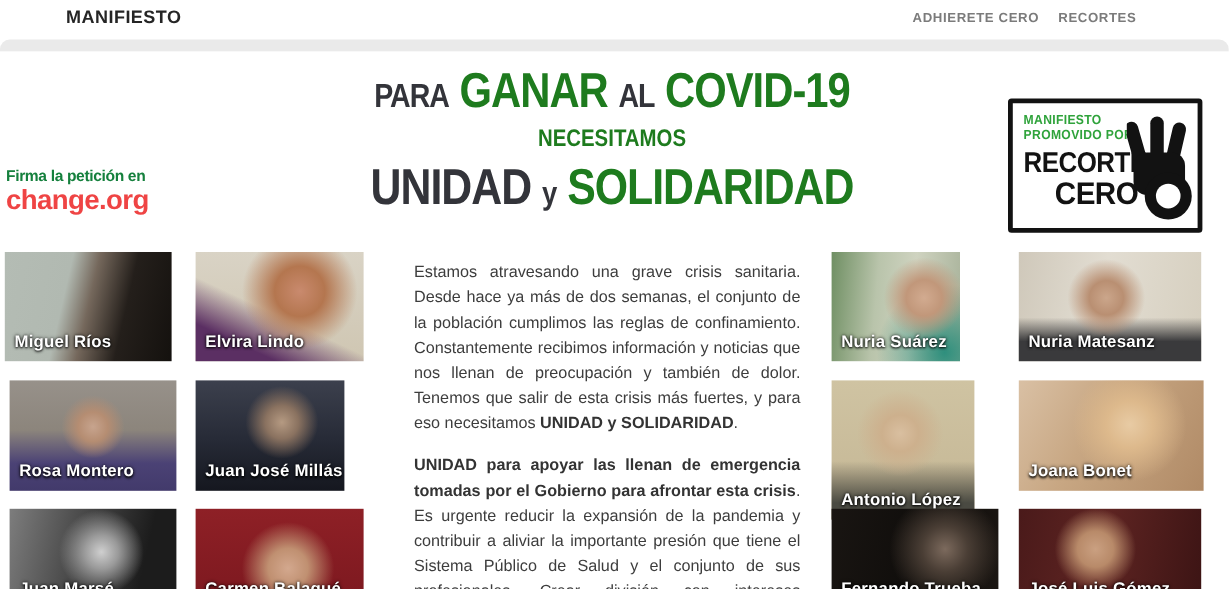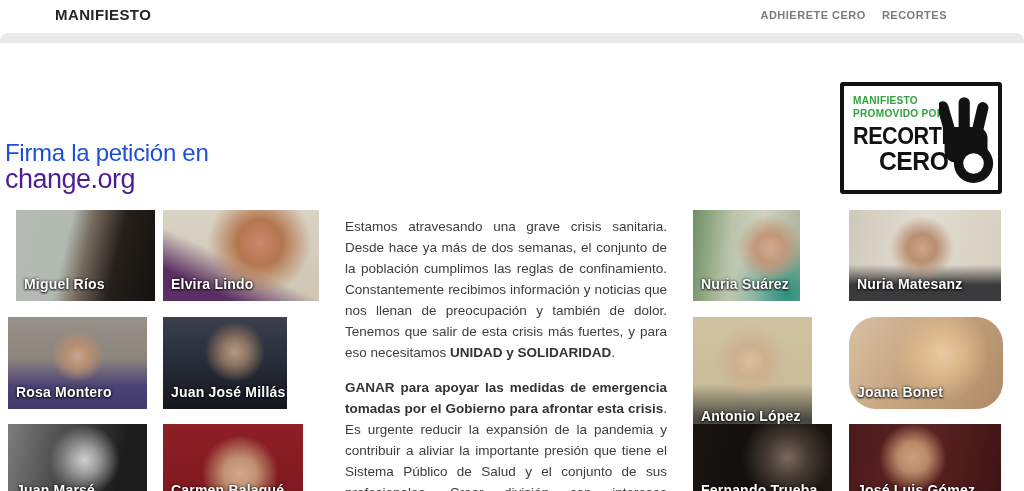--- a/index.html
+++ b/index.html
@@ -14,22 +14,22 @@
   .nav { position:absolute; right:77px; top:9px; display:flex; gap:16px; }
   .nav a { font-size:11px; font-weight:bold; letter-spacing:.5px; color:#7b7b7b;
            text-decoration:none; cursor:pointer; }
   .grayband { position:absolute; top:33px; left:0; width:1024px; height:10px;
               background:#eaeaea; border-radius:8px 8px 0 0; }
 
   
   .hero { position:absolute; top:43px; left:0; width:1024px; height:162px; background:#fff; }
 
   .petition { position:absolute; left:5px; top:97px; line-height:1.05; }
-  .petition .l1 { font-size:24px; font-weight:normal; color:#1d4ed8; letter-spacing:-.3px; }
-  .petition .l2 { font-size:27px; font-weight:normal; color:#4c1d95; letter-spacing:-.5px;
+  .petition .l1 { font-size:13px; font-weight:bold; color:#15803d; letter-spacing:-.3px; }
+  .petition .l2 { font-size:23px; font-weight:bold; color:#ef4444; letter-spacing:-.5px;
                   text-decoration:none; display:inline-block; cursor:pointer; }
 
   .headline { position:absolute; left:270px; top:10px; width:480px; text-align:center; }
   .hl-line { display:block; transform:scaleX(.85); transform-origin:center;
              white-space:nowrap; font-weight:bold; letter-spacing:-1px; }
   .hl1 { font-size:41px; line-height:44px; }
   .hl2 { font-size:20px; line-height:22px; margin-top:3px; color:#1e7b1e; letter-spacing:0; }
   .hl3 { font-size:42px; line-height:44px; margin-top:7px; }
   .hl-dark { color:#33343a; }
   .hl-green { color:#1e7b1e; }
@@ -51,22 +51,22 @@
   .hand { position:absolute; right:3px; top:8px; width:56px; height:94px; }
 
   
   .tile { position:absolute; overflow:hidden; }
   .tile figcaption { position:absolute; left:8px; bottom:9px; color:#fff;
                      font-size:14px; font-weight:bold; letter-spacing:.2px;
                      text-shadow:0 0 3px rgba(0,0,0,.85), 0 1px 2px rgba(0,0,0,.9); }
   .row3 figcaption { bottom:6px; }
 
   
-  .l1t { left:16px;   top:210px; width:139px; height:91px; }
-  .l2t { left:163px; top:210px; width:156px; height:91px; }
+  .l1t { left:4px;   top:210px; width:139px; height:91px; }
+  .l2t { left:163px; top:210px; width:140px; height:91px; }
   .l3t { left:8px;   top:317px; width:139px; height:92px; }
   .l4t { left:163px; top:317px; width:124px; height:92px; }
   .l5t { left:8px;   top:424px; width:139px; height:80px; }
   .l6t { left:163px; top:424px; width:140px; height:80px; }
   
   .r1t { left:693px; top:210px; width:107px; height:91px; }
   .r2t { left:849px; top:210px; width:152px; height:91px; }
   .r3t { left:693px; top:317px; width:119px; height:116px; }
   .r4t { left:849px; top:317px; width:154px; height:92px; }
   .r5t { left:693px; top:424px; width:139px; height:80px; }
@@ -88,21 +88,21 @@
   .ph-nuria   { background:radial-gradient(circle at 72% 42%,#d2ab90 0%,#c1977a 16%,rgba(0,0,0,0) 36%),
                            radial-gradient(circle at 88% 92%,#2e8f7d 0%,rgba(0,0,0,0) 45%),
                            linear-gradient(95deg,#6f8f63 0%,#b9c4ab 35%,#cfd3c0 62%,#a8b29a 100%); }
   .ph-rafael  { background:radial-gradient(circle at 48% 42%,#cba68b 0%,#b98f72 15%,rgba(0,0,0,0) 34%),
                            linear-gradient(180deg,rgba(0,0,0,0) 60%,#3a3a3c 82%),
                            linear-gradient(100deg,#cfc8ba 0%,#e2ddd2 45%,#d6cfbf 100%); }
   .ph-antonio { background:radial-gradient(circle at 48% 38%,#d9bfa0 0%,#cdb08d 16%,rgba(0,0,0,0) 38%),
                            linear-gradient(180deg,rgba(0,0,0,0) 58%,#4a4a42 88%),
                            linear-gradient(180deg,#cfc3a2 0%,#c4b694 100%); }
   .ph-joana   { background:radial-gradient(circle at 60% 40%,#e8cba4 0%,#ddb98c 18%,rgba(0,0,0,0) 44%),
-                           linear-gradient(120deg,#d9c0a4 0%,#c8a783 40%,#b08a66 100%);border-radius:27px; }
+                           linear-gradient(120deg,#d9c0a4 0%,#c8a783 40%,#b08a66 100%); }
   .ph-trueba  { background:radial-gradient(circle at 68% 42%,#7c6a5d 0%,#4a3e35 18%,rgba(0,0,0,0) 44%),
                            linear-gradient(100deg,#191512 0%,#0e0c0a 60%,#1c1713 100%); }
   .ph-gomez   { background:radial-gradient(circle at 42% 42%,#caa081 0%,#b88a69 15%,rgba(0,0,0,0) 34%),
                            linear-gradient(100deg,#4a1a1a 0%,#5e2422 45%,#3c1414 100%); }
 
   
   .manifesto { position:absolute; left:345px; top:216px; width:322px;
                font-size:13.5px; line-height:21px; color:#3d3d3d; text-align:justify; }
   .manifesto p + p { margin-top:14px; }
   .manifesto b { color:#333; }
@@ -119,20 +119,25 @@
 </header>
 <div class="grayband"></div>
 
 <section class="hero">
 
   <div class="petition">
     <div class="l1">Firma la petición en</div>
     <a class="l2">change.org</a>
   </div>
 
+  <h1 class="headline">
+    <span class="hl-line hl1"><span class="hl-dark hl-sm">PARA</span> <span class="hl-green">GANAR</span> <span class="hl-dark hl-sm">AL</span> <span class="hl-green">COVID-19</span></span>
+    <span class="hl-line hl2">NECESITAMOS</span>
+    <span class="hl-line hl3"><span class="hl-dark">UNIDAD</span> <span class="hl-dark hl-sm">y</span> <span class="hl-green">SOLIDARIDAD</span></span>
+  </h1>
 
   <div class="stamp">
     <div class="g">MANIFIESTO</div>
     <div class="g">PROMOVIDO POR</div>
     <div class="b1">RECORTES</div>
     <div class="b2">CERO</div>
     <svg class="hand" viewBox="0 0 60 94" aria-hidden="true">
       <g fill="#121212">
         <rect x="2" y="4" width="12" height="40" rx="6" transform="rotate(-16 8 24)"></rect>
         <rect x="21" y="0" width="12" height="42" rx="6"></rect>
@@ -159,21 +164,21 @@
 </figure>
 <figure class="tile l5t row3 ph-marse">
   <figcaption>Juan Marsé</figcaption>
 </figure>
 <figure class="tile l6t row3 ph-carmen">
   <figcaption>Carmen Balagué</figcaption>
 </figure>
 
 <article class="manifesto">
   <p><span>Estamos atravesando una grave crisis sanitaria. Desde hace ya más de dos semanas, el conjunto de la población cumplimos las reglas de confinamiento. Constantemente recibimos información y noticias que nos llenan de preocupación y también de dolor. Tenemos que salir de esta crisis más fuertes, y para eso necesitamos </span><b>UNIDAD y SOLIDARIDAD</b><span>.</span></p>
-  <p><b>GANAR para apoyar las medidas de emergencia tomadas por el Gobierno para afrontar esta crisis</b><span>. Es urgente reducir la expansión de la pandemia y contribuir a aliviar la importante presión que tiene el Sistema Público de Salud y el conjunto de sus profesionales. Crear división con intereses partidistas, generar bulos y difamaciones, mina la unidad y la</span></p>
+  <p><b>UNIDAD para apoyar las llenan de emergencia tomadas por el Gobierno para afrontar esta crisis</b><span>. Es urgente reducir la expansión de la pandemia y contribuir a aliviar la importante presión que tiene el Sistema Público de Salud y el conjunto de sus profesionales. Crear división con intereses partidistas, generar bulos y difamaciones, mina la unidad y la</span></p>
 </article>
 
 <figure class="tile r1t ph-nuria">
   <figcaption>Nuria Suárez</figcaption>
 </figure>
 <figure class="tile r2t ph-rafael">
   <figcaption>Nuria Matesanz</figcaption>
 </figure>
 <figure class="tile r3t ph-antonio">
   <figcaption>Antonio López</figcaption>

